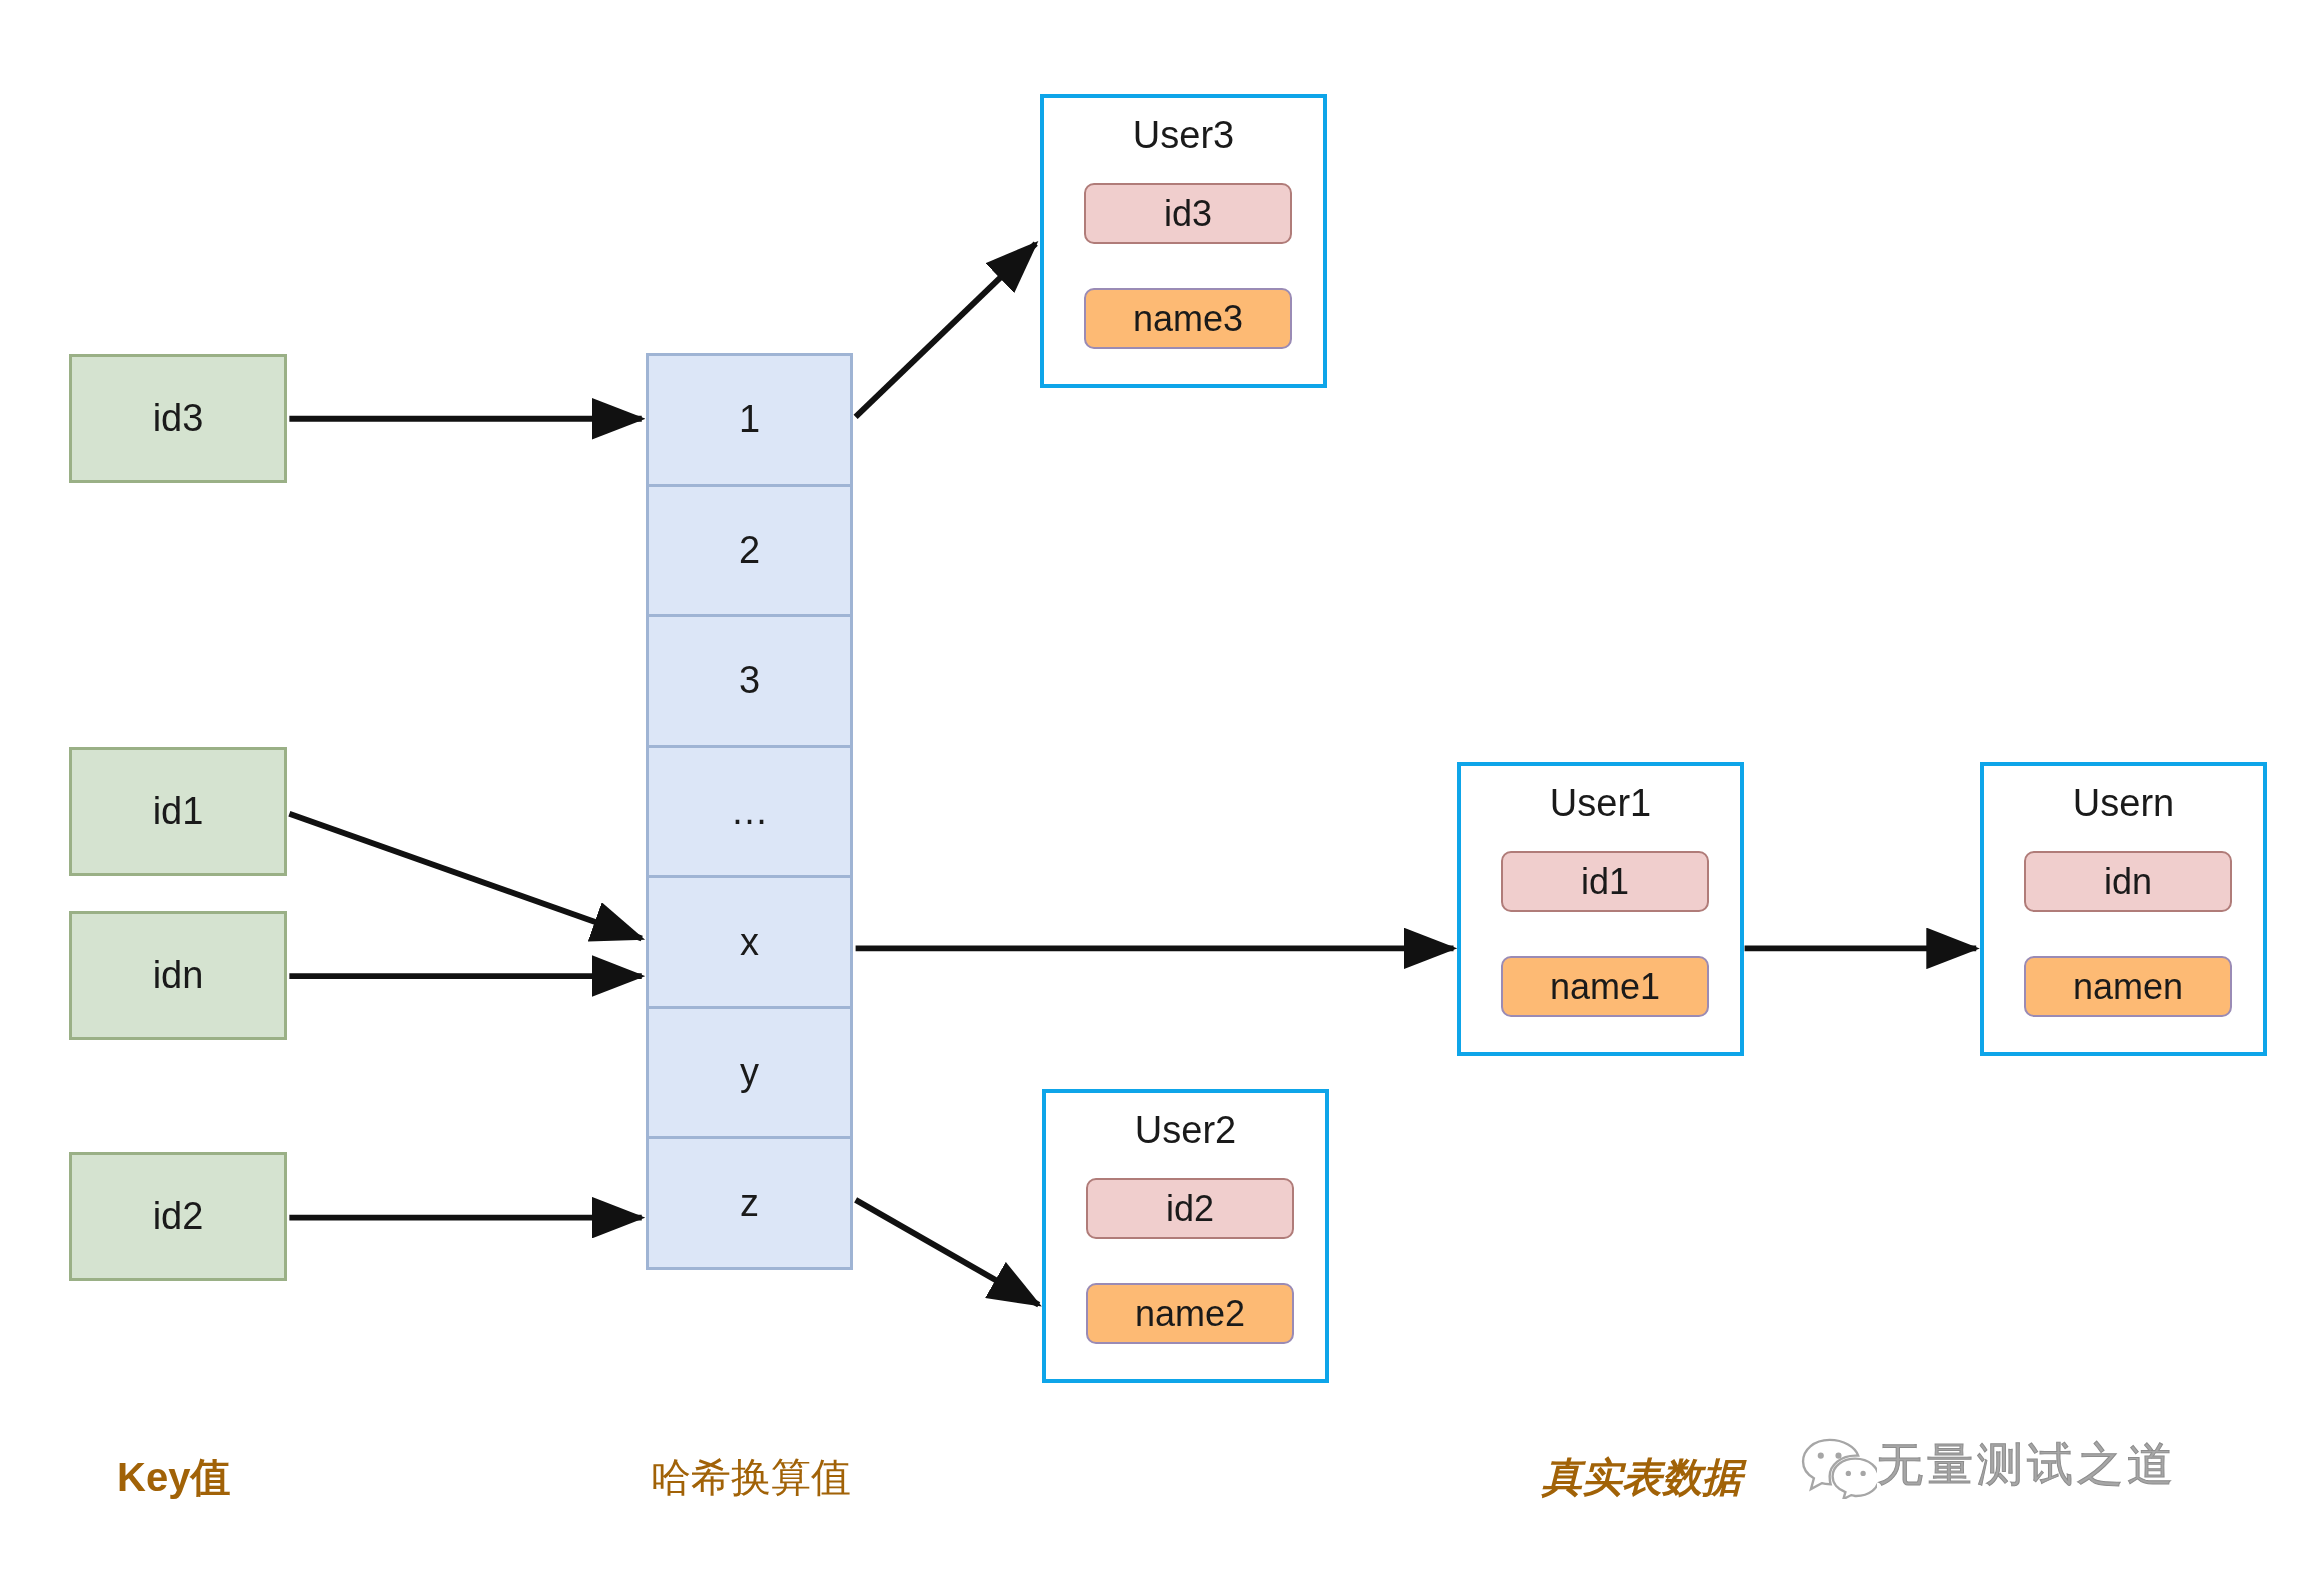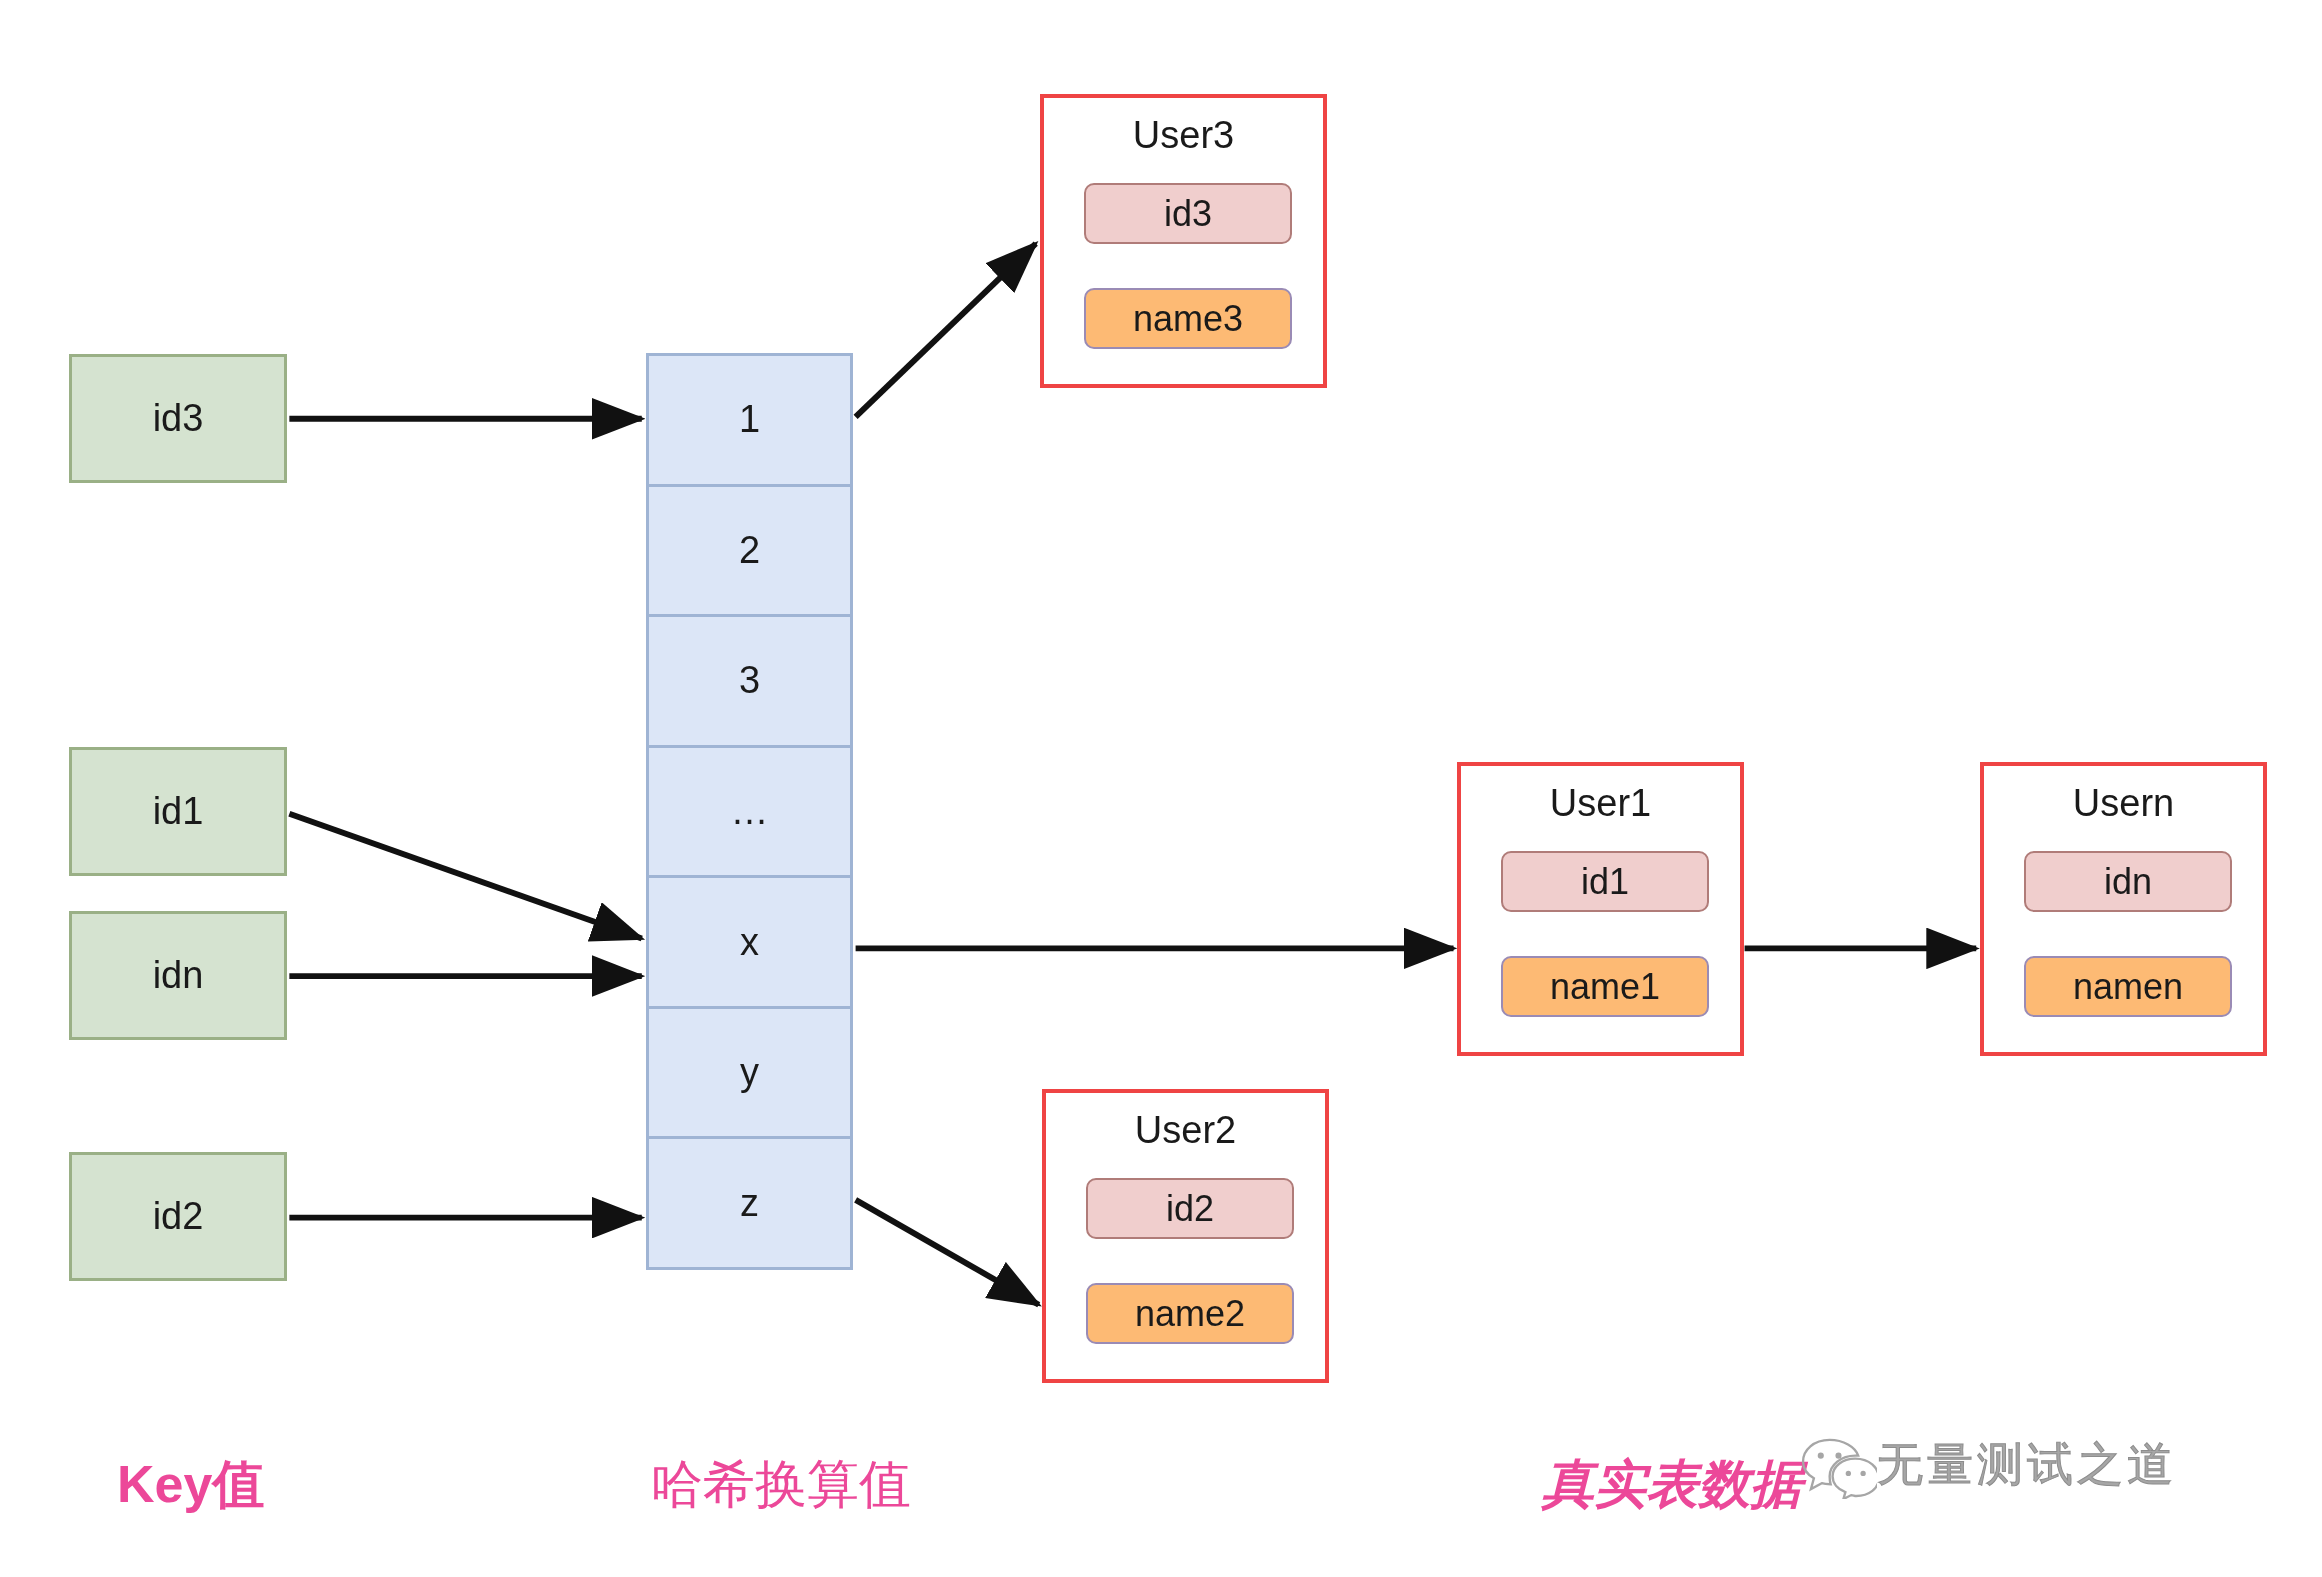--- a/index.html
+++ b/index.html
@@ -28,42 +28,42 @@
     display:flex;align-items:center;justify-content:center;
     font-size:38px;color:#1a1a1a;
     border-bottom:3px solid #9fb4d4;
     box-sizing:border-box;
   }
   .hash-cell:last-child{border-bottom:none;}
 
   
   .user-box{
     position:absolute;width:287px;height:294px;
-    background:#ffffff;border:4px solid #ef4444;
+    background:#ffffff;border:4px solid #0ea5e9;
     box-sizing:border-box;
   }
   .user-title{
     position:absolute;left:0;right:0;top:16px;
     text-align:center;font-size:38px;color:#1a1a1a;
   }
   .pill{
     position:absolute;left:40px;width:208px;height:61px;
     border-radius:10px;box-sizing:border-box;
     display:flex;align-items:center;justify-content:center;
     font-size:36px;color:#1a1a1a;
   }
   .pill-id{top:85px;background:#f0cecd;border:2px solid #b07c79;}
   .pill-name{top:190px;background:#fdba74;border:2px solid #9a8bb5;}
 
   
   .conn{position:absolute;left:0;top:0;width:2323px;height:1577px;pointer-events:none;}
 
   
   .caption{
-    position:absolute;font-size:52px;color:#ec4899;white-space:nowrap;
+    position:absolute;font-size:40px;color:#a16207;white-space:nowrap;
   }
   .caption.bold{font-weight:bold;}
   .caption.reg{font-weight:normal;}
 
   
   #watermark{
     position:absolute;left:1800px;top:1434px;
     display:flex;align-items:flex-start;gap:0;white-space:nowrap;
   }
   #wm-text{

